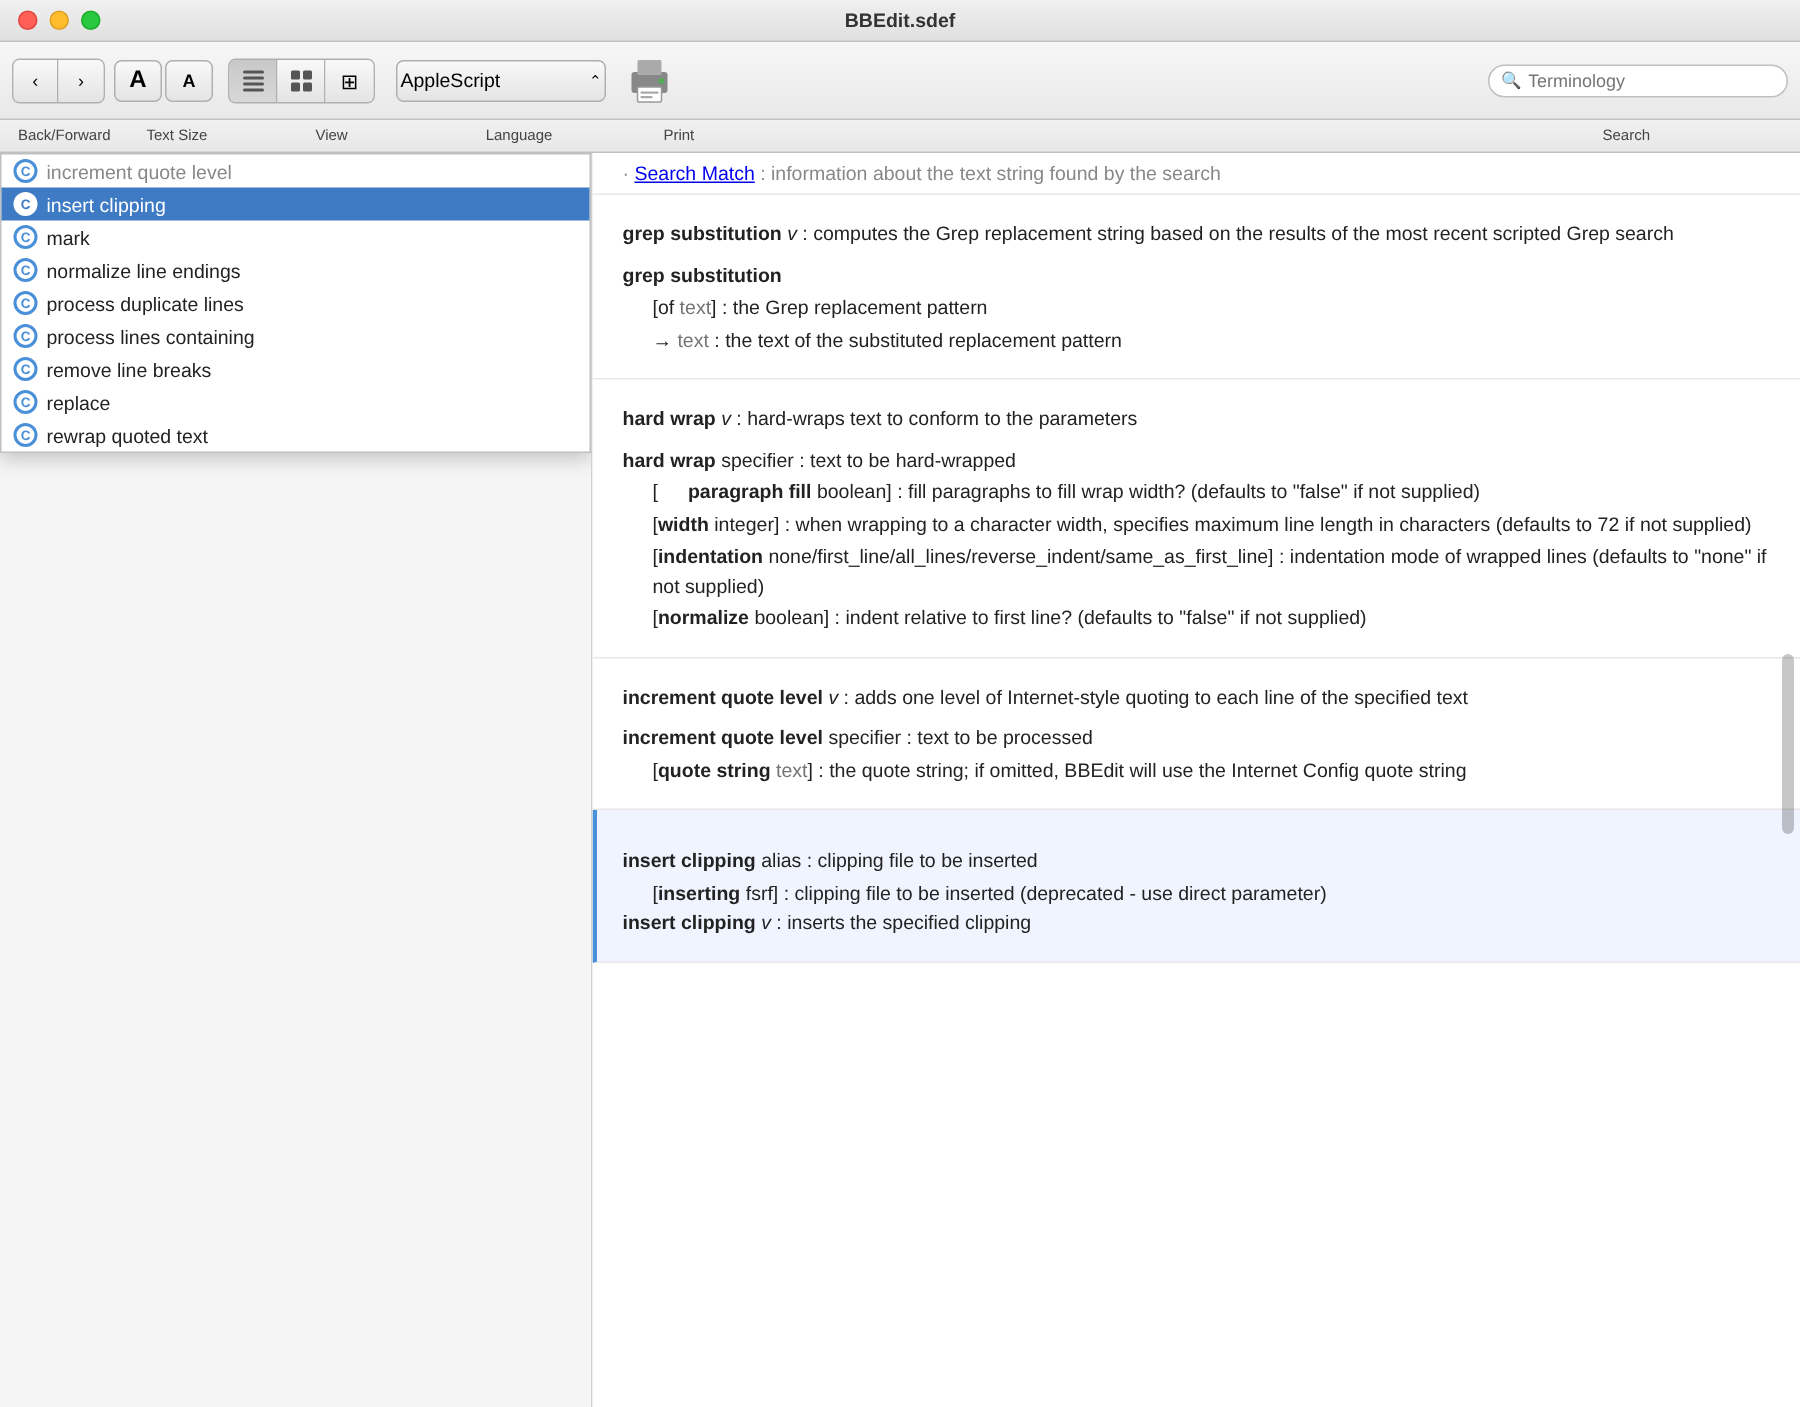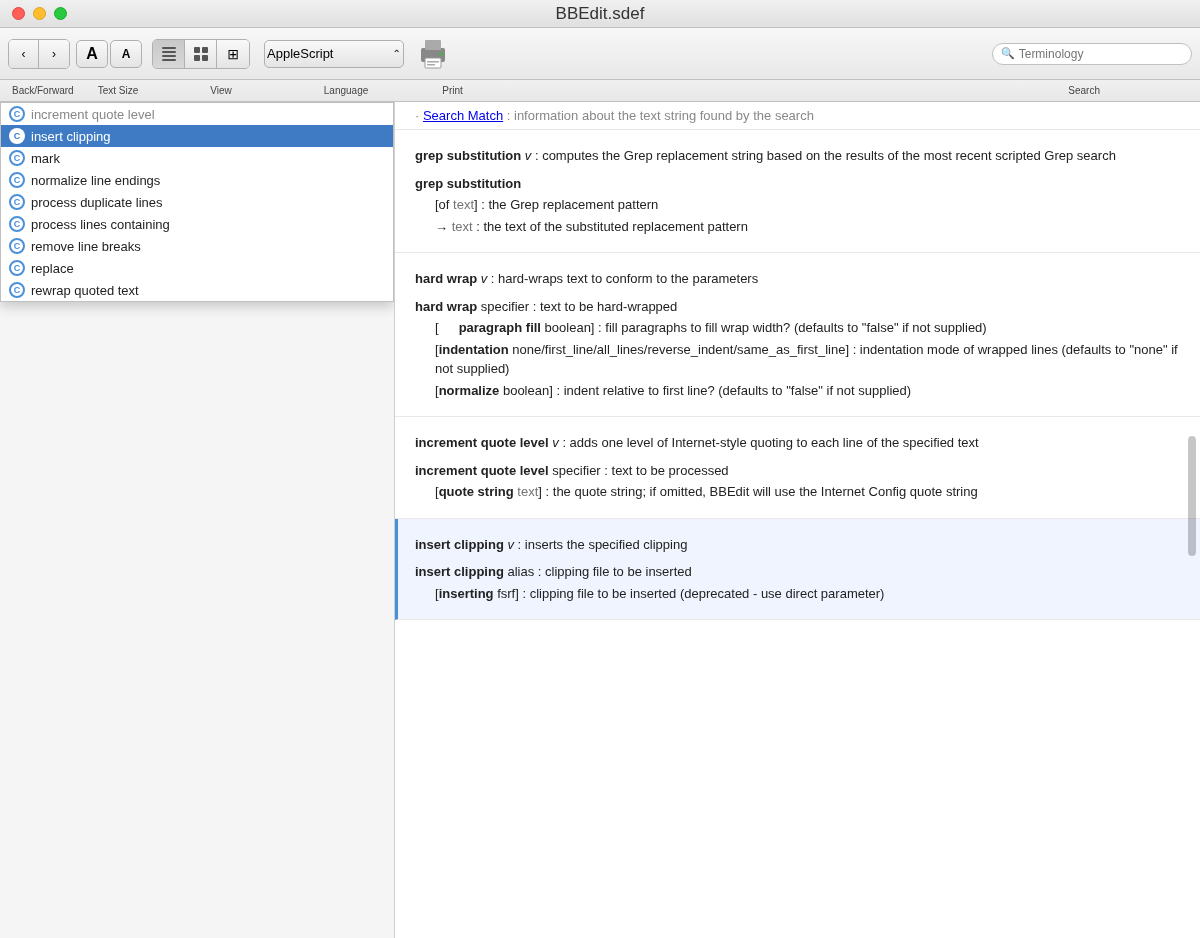--- a/index.html
+++ b/index.html
@@ -31,23 +31,23 @@
     }
     .traffic-light {
       width: 13px;
       height: 13px;
       border-radius: 50%;
     }
     .tl-close { background: #ff5f57; border: 1px solid #e0443e; }
     .tl-min { background: #ffbd2e; border: 1px solid #dea123; }
     .tl-max { background: #28c840; border: 1px solid #1aab29; }
     .title-bar-title {
-      font-size: 17px;
+      font-size: 13px;
       color: #333;
-      font-weight: 400;
+      font-weight: 700;
     }
 
     
     .toolbar {
       background: linear-gradient(to bottom, #f7f7f7, #e8e8e8);
       border-bottom: 1px solid #c0c0c0;
       height: 52px;
       display: flex;
       align-items: center;
       padding: 0 8px;
@@ -537,20 +537,23 @@
       </div>
       <div style="margin-top: 8px;">
         <div>
           <span class="section-subtitle">hard wrap</span>
           <span> specifier : text to be hard-wrapped</span>
         </div>
         <div class="param-line">
           [<span style="font-weight:bold;margin-left:20px;">paragraph fill</span> boolean] : fill paragraphs to fill wrap width? (defaults to "false" if not supplied)
         </div>
         <div class="param-line">
+          [<span style="font-weight:bold;">width</span> integer] : when wrapping to a character width, specifies maximum line length in characters (defaults to 72 if not supplied)
+        </div>
+        <div class="param-line">
           [<span style="font-weight:bold;">indentation</span> none/first_line/all_lines/reverse_indent/same_as_first_line] : indentation mode of wrapped lines (defaults to "none" if not supplied)
         </div>
         <div class="param-line">
           [<span style="font-weight:bold;">normalize</span> boolean] : indent relative to first line? (defaults to "false" if not supplied)
         </div>
       </div>
     </div>
 
     <div class="content-section">
       <div>
@@ -562,31 +565,31 @@
           <span class="section-subtitle">increment quote level</span>
           <span> specifier : text to be processed</span>
         </div>
         <div class="param-line">
           [<span style="font-weight:bold;">quote string</span> <a href="#" class="link">text</a>] : the quote string; if omitted, BBEdit will use the Internet Config quote string
         </div>
       </div>
     </div>
 
     <div class="content-section" style="background:#f0f4ff; border-left: 3px solid #4a90d9; padding-left: 17px;">
-      <div>
-        <span class="section-title">insert clipping</span>
-        <span> <em>v</em> : inserts the specified clipping</span>
-      </div>
       <div style="margin-top: 8px;">
         <div>
           <span class="section-subtitle">insert clipping</span>
           <span> alias : clipping file to be inserted</span>
         </div>
         <div class="param-line">
           [<span style="font-weight:bold;">inserting</span> fsrf] : clipping file to be inserted (deprecated - use direct parameter)
         </div>
       </div>
+      <div>
+        <span class="section-title">insert clipping</span>
+        <span> <em>v</em> : inserts the specified clipping</span>
+      </div>
     </div>
 
     <div class="content-scrollbar"></div>
 
   </div>
 </div>
 
 </body></html>

